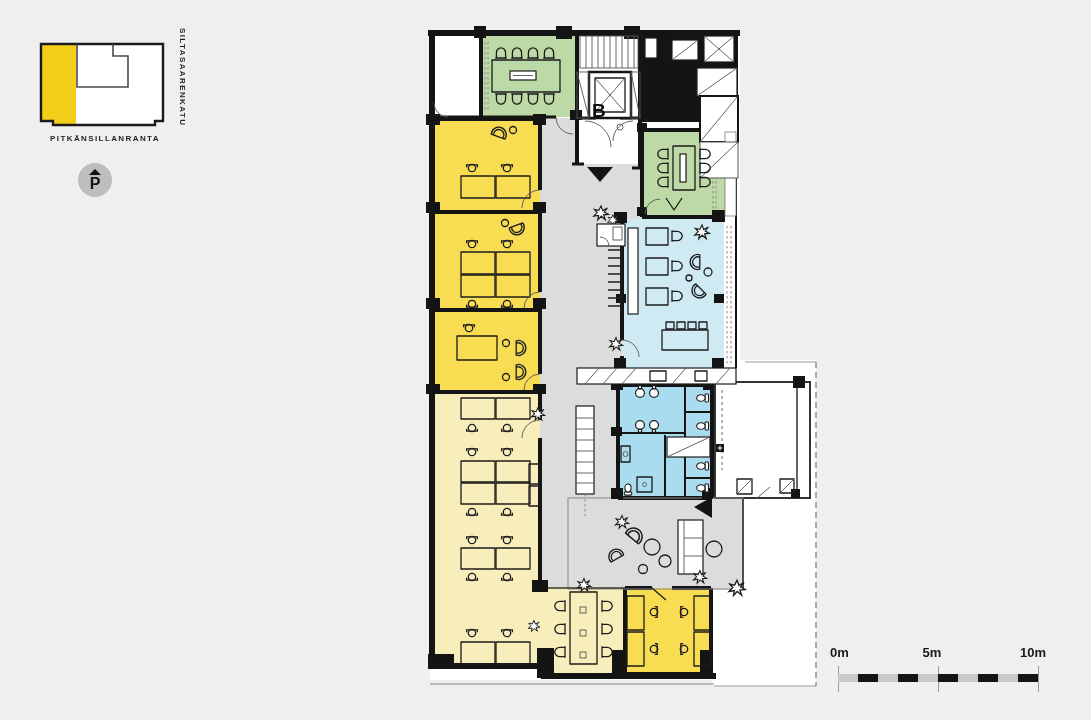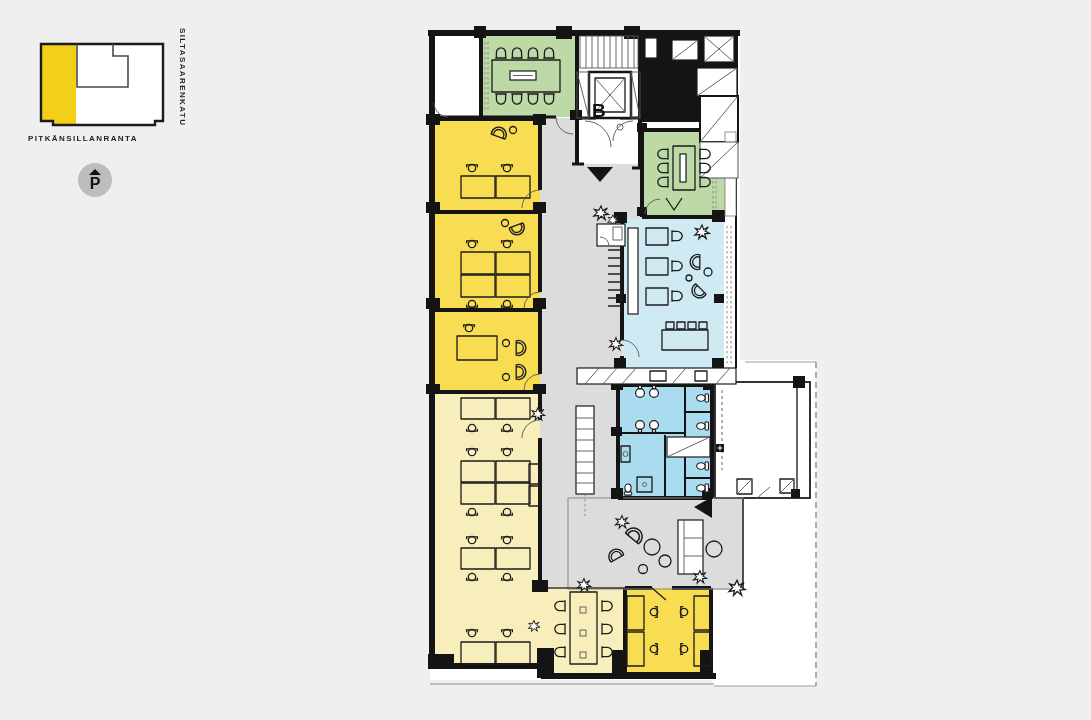--- a/index.html
+++ b/index.html
@@ -1,20 +1,20 @@
 <!DOCTYPE html>
 <html style="--background: #efefef; --corridor-gray: #dcdcdc; --wall-black: #141414; --office-yellow: #f8dc52; --open-office-yellow: #f8eebb; --meeting-green: #bdd9a6; --cafe-blue: #d0eaf4; --wc-blue: #a9dcee; --map-highlight-yellow: #f3cf1a; --badge-gray: #bdbdbd;"><head>
 <meta charset="utf-8">
 <style>
   html,body{margin:0;padding:0}
   body{background:var(--background,#efefef);font-family:"Liberation Sans",sans-serif}
   .canvas{position:relative;width:1091px;height:720px;background:var(--background,#efefef);overflow:hidden}
 
   
-  .street-b{position:absolute;left:28px;top:134px;width:154px;text-align:left;
+  .street-b{position:absolute;left:28px;top:134px;width:154px;text-align:center;
     font-weight:bold;font-size:8px;letter-spacing:1.4px;color:#1f1f1f}
   .street-r{position:absolute;left:178px;top:28px;height:112px;writing-mode:vertical-rl;
     font-weight:bold;font-size:8px;letter-spacing:1.4px;color:#1f1f1f;white-space:nowrap}
   .pbadge{position:absolute;left:78px;top:163px;width:34px;height:34px;border-radius:50%;
     background:var(--badge-gray,#bdbdbd);display:flex;flex-direction:column;align-items:center;justify-content:center}
   .pbadge .tri{width:0;height:0;border-left:6px solid transparent;border-right:6px solid transparent;
     border-bottom:6px solid #121212}
   .pbadge .pltr{font-weight:bold;font-size:16px;line-height:1;color:#121212;margin-top:1px}
 
   .blabel{position:absolute;left:592px;top:100px;font-weight:bold;font-size:19px;color:#0e0e0e}
@@ -395,14 +395,23 @@
 
     <g>
       <path class="tn" d="M540,190 A18,18 0 0 0 522,208 M540,292 A16,16 0 0 0 524,308 M540,374 A16,16 0 0 0 524,390
         M540,420 A18,18 0 0 0 522,438 M622,340 A17,17 0 0 1 639,357 M556,117 A17,17 0 0 0 573,134
         M645,214 A15,15 0 0 1 660,199 M448,117 A14,14 0 0 1 434,103"></path>
     </g>
   </svg>
 
   <div class="blabel">B</div>
 
+  <div class="scalebar">
+    <span class="sl s0">0m</span>
+    <span class="sl s5">5m</span>
+    <span class="sl s10">10m</span>
+    <i class="t t0"></i>
+    <i class="t t5"></i>
+    <i class="t t10"></i>
+    <div class="bar"></div>
+  </div>
 
 </div>
 
 </body></html>

